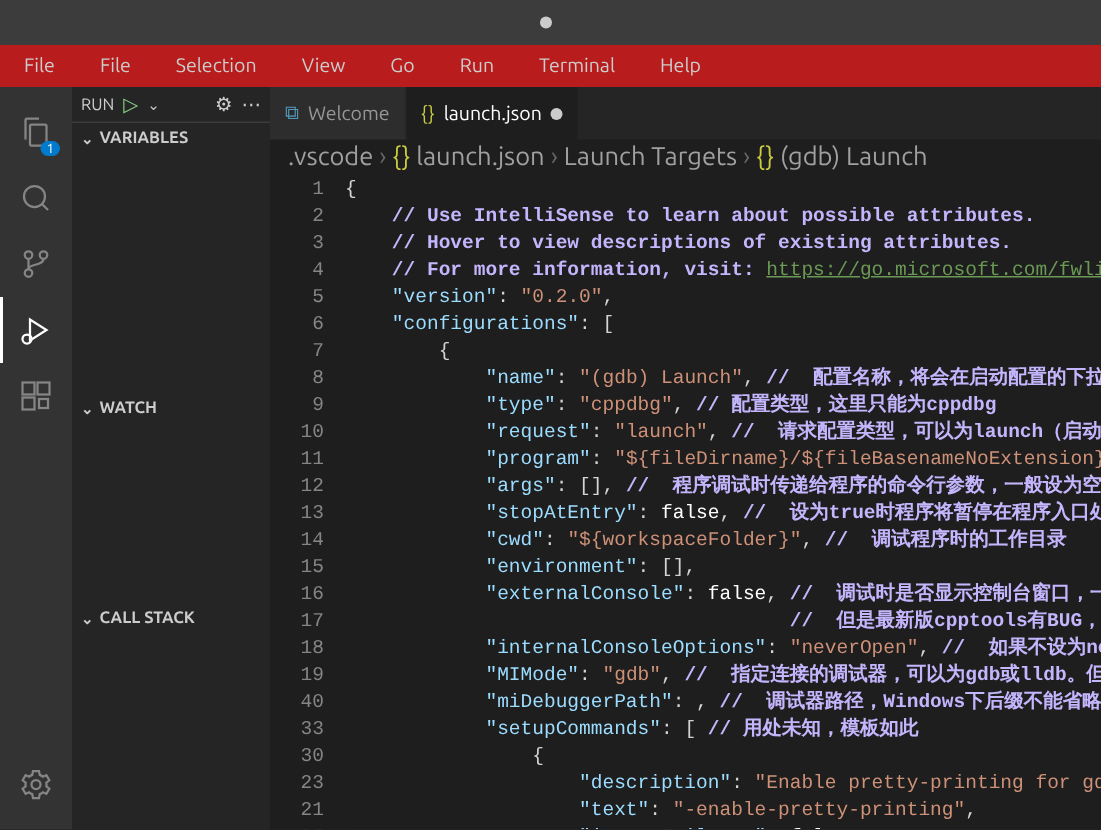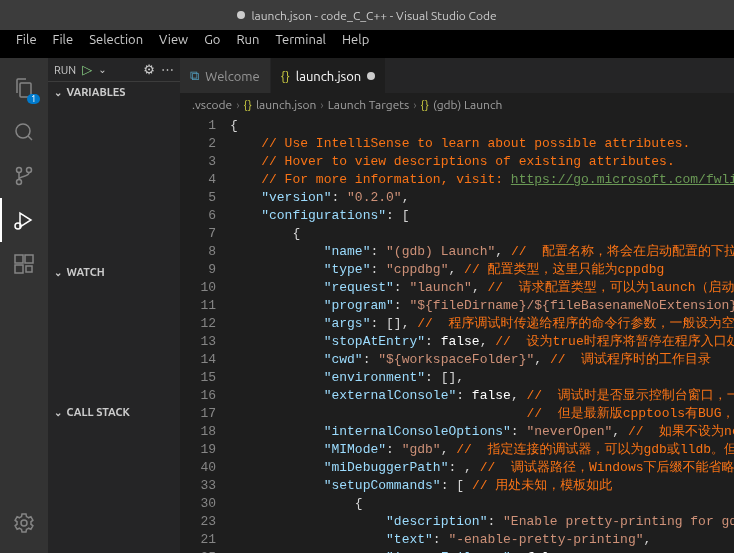--- a/index.html
+++ b/index.html
@@ -1,19 +1,19 @@
 <!DOCTYPE html>
 <html><head>
 <meta charset="utf-8">
 <style>
 * { margin: 0; padding: 0; box-sizing: border-box; }
 body { font-family: "Segoe UI", Ubuntu, sans-serif; font-size: 13px; background: #2d2d30; color: #cccccc; overflow: hidden; width: 734px; height: 553px; }
 .title-bar { height: 30px; background: #3c3c3c; display: flex; align-items: center; justify-content: center; color: #cccccc; font-size: 12px; }
 .title-bar .dot { width: 8px; height: 8px; border-radius: 50%; background: #cccccc; margin-right: 6px; }
-.menu-bar { height: 28px; background: #000000; display: flex; align-items: flex-start; padding: 0 8px; gap: 0; }
+.menu-bar { height: 28px; background: #b91c1c; display: flex; align-items: center; padding: 0 8px; gap: 14px; }
 .menu-item { padding: 2px 8px; color: #cccccc; font-size: 13px; cursor: pointer; }
 .main { display: flex; height: calc(100% - 58px); }
 .activity-bar { width: 48px; background: #333333; display: flex; flex-direction: column; align-items: center; padding-top: 8px; }
 .activity-icon { width: 48px; height: 44px; display: flex; align-items: center; justify-content: center; color: #858585; cursor: pointer; position: relative; }
 .activity-icon.active { color: #ffffff; }
 .activity-icon.active::before { content: ""; position: absolute; left: 0; top: 0; bottom: 0; width: 2px; background: #ffffff; }
 .activity-bottom { margin-top: auto; margin-bottom: 8px; }
 .badge { position: absolute; bottom: 6px; right: 8px; background: #007acc; color: #fff; font-size: 9px; border-radius: 8px; padding: 0 4px; min-width: 12px; text-align: center; }
 .sidebar { width: 132px; background: #252526; display: flex; flex-direction: column; }
 .run-header { display: flex; align-items: center; padding: 4px 6px; gap: 6px; border-bottom: 1px solid #3c3c3c; }
@@ -23,41 +23,40 @@
 .chev { margin-right: 4px; font-size: 10px; }
 .section-body { flex: 0 0 auto; }
 .editor-area { flex: 1; background: #1e1e1e; display: flex; flex-direction: column; overflow: hidden; }
 .tabs { height: 35px; background: #252526; display: flex; align-items: stretch; }
 .tab { display: flex; align-items: center; padding: 0 10px; gap: 6px; background: #2d2d2d; color: #969696; font-size: 13px; border-right: 1px solid #252526; cursor: pointer; }
 .tab.active { background: #1e1e1e; color: #ffffff; }
 .tab .icon { font-size: 13px; }
 .vs-icon { color: #519aba; }
 .json-icon { color: #cbcb41; }
 .tab .dirty { width: 8px; height: 8px; border-radius: 50%; background: #cccccc; }
-.breadcrumb { height: 22px; display: flex; align-items: center; padding: 0 12px; font-size: 12px; color: #a0a0a0; gap: 4px; text-align: center; }
+.breadcrumb { height: 22px; display: flex; align-items: center; padding: 0 12px; font-size: 17px; color: #a0a0a0; gap: 4px; text-align: center; }
 .breadcrumb .sep { color: #666; }
 .code-area { flex: 1; display: flex; overflow: hidden; font-family: "Consolas","Courier New",monospace; font-size: 13px; line-height: 18px; }
 .gutter { width: 50px; background: #1e1e1e; text-align: right; padding-right: 14px; color: #858585; padding-top: 2px; user-select: none; }
 .gutter .ln { height: 18px; }
 .code { flex: 1; padding-top: 2px; white-space: pre; overflow: hidden; color: #d4d4d4; }
 .code .line { height: 18px; }
 .tk-key { color: #9cdcfe; }
 .tk-str { color: #ce9178; }
 .tk-bool { color: #ffffff; }
-.tk-com { color: #f97316; }
+.tk-com { color: #c4b5fd; font-weight: bold; }
 .tk-punc { color: #d4d4d4; }
 .tk-link { color: #6a9955; text-decoration: underline; }
 .spacer { flex: 1; }
 </style>
 </head>
 <body>
 
 <div class="title-bar">
   <span class="dot"></span>
-  <span>launch.json - code_C_C++ - Visual Studio Code</span>
 </div>
 
 <div class="menu-bar">
   <div class="menu-item">File</div>
   <div class="menu-item">File</div>
   <div class="menu-item">Selection</div>
   <div class="menu-item">View</div>
   <div class="menu-item">Go</div>
   <div class="menu-item">Run</div>
   <div class="menu-item">Terminal</div>

